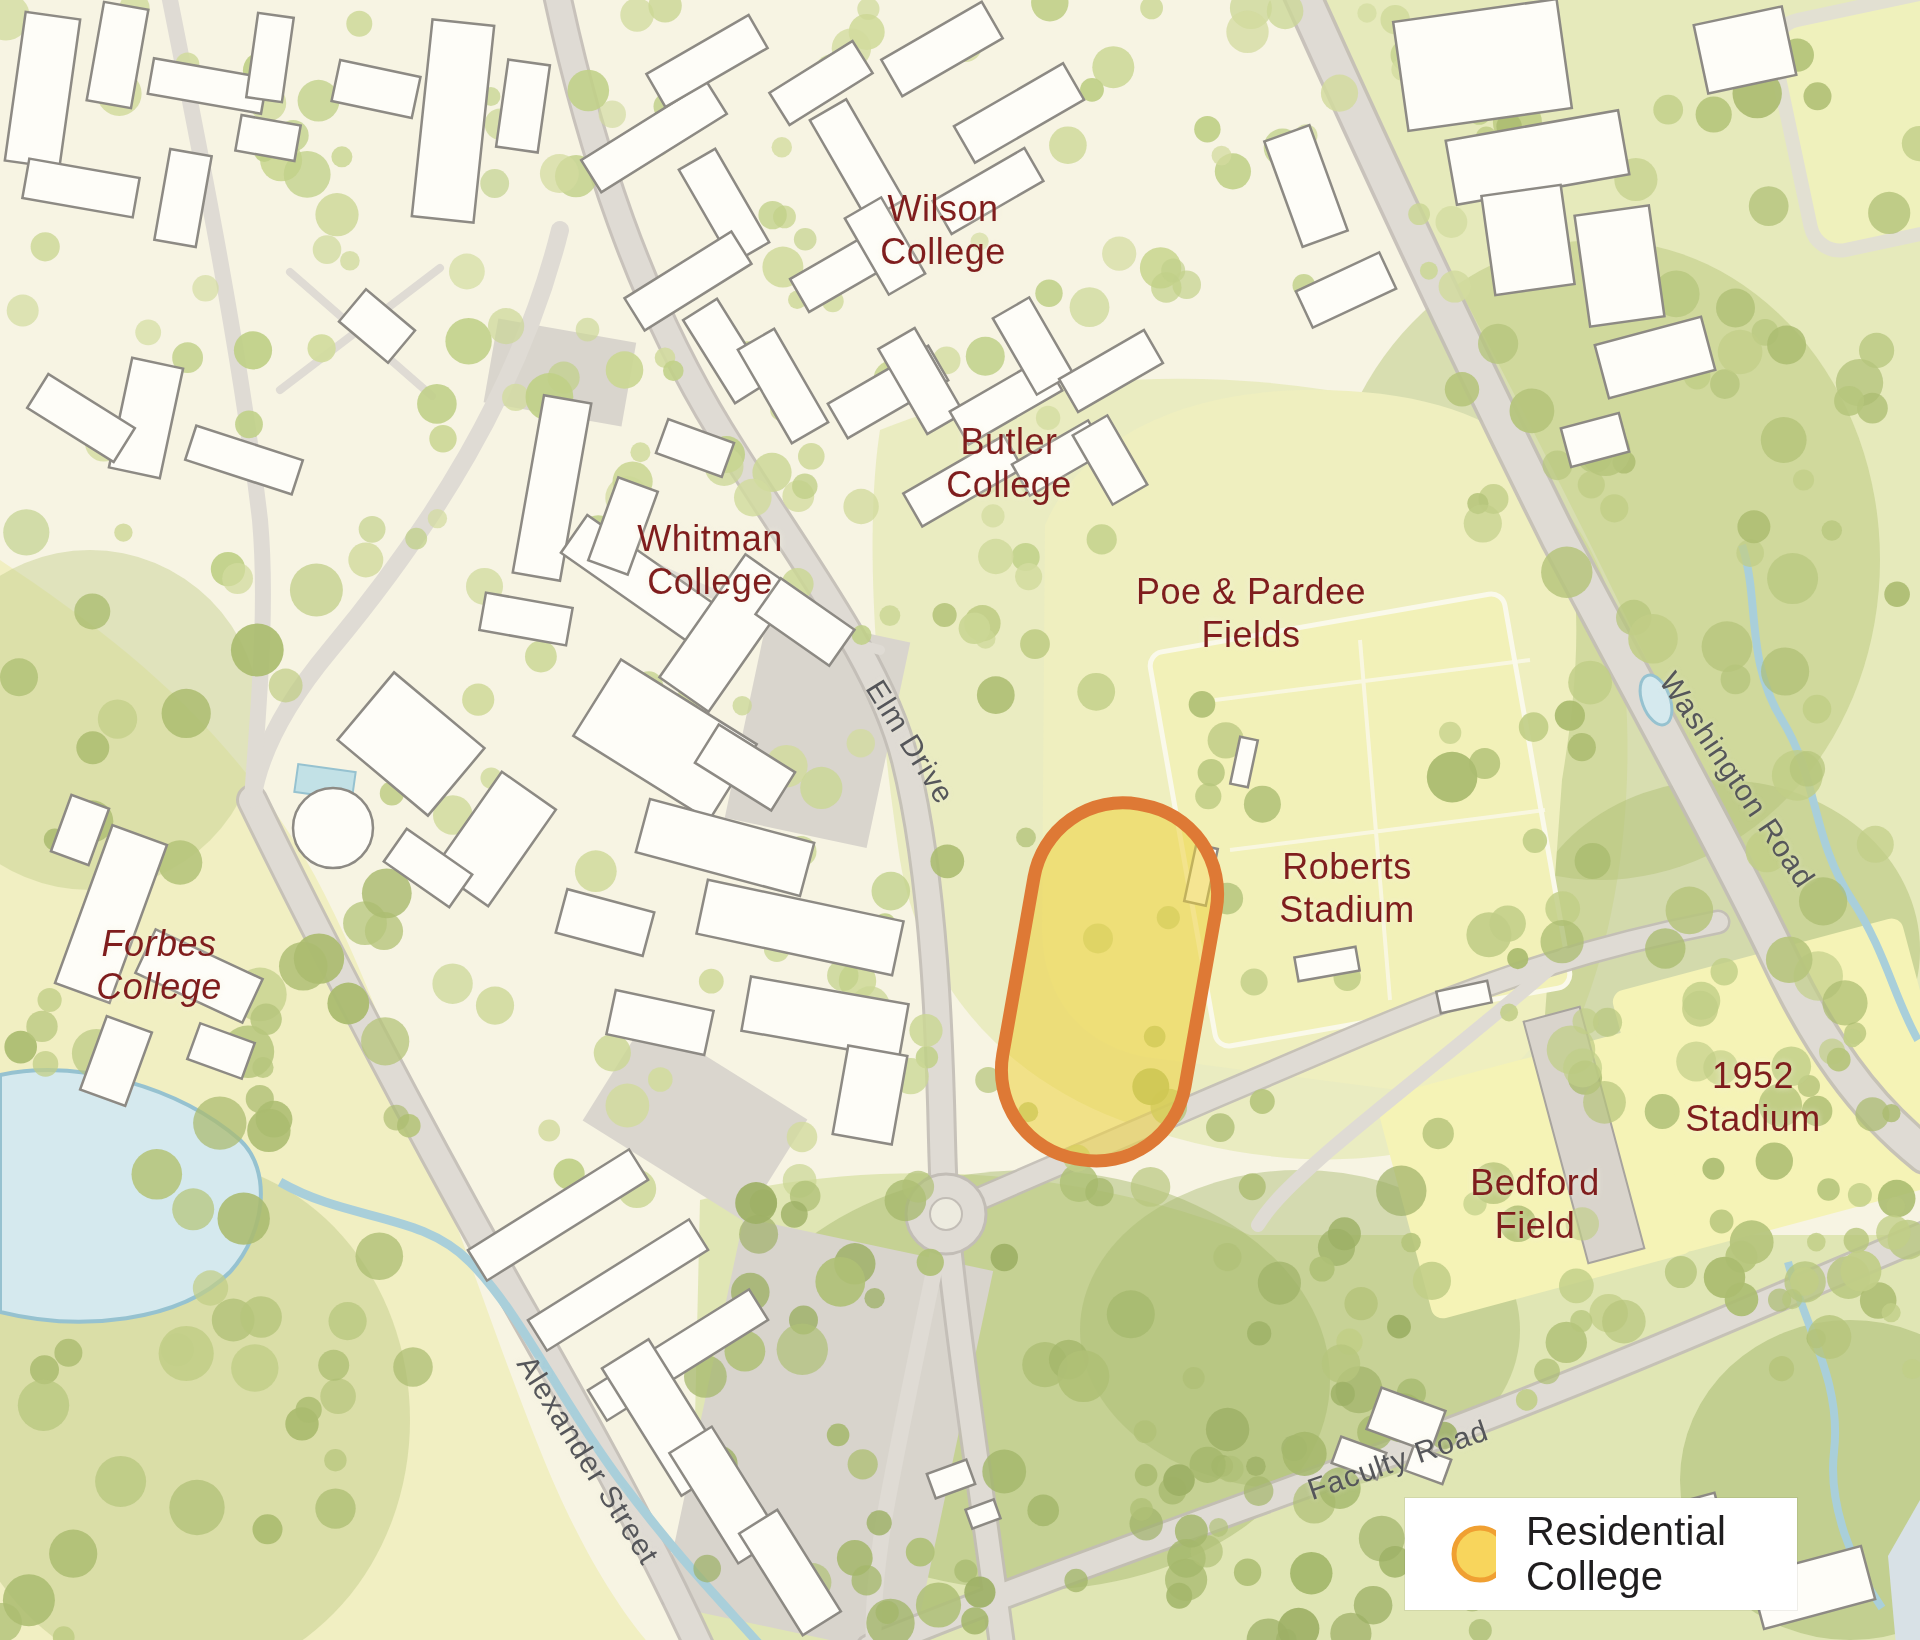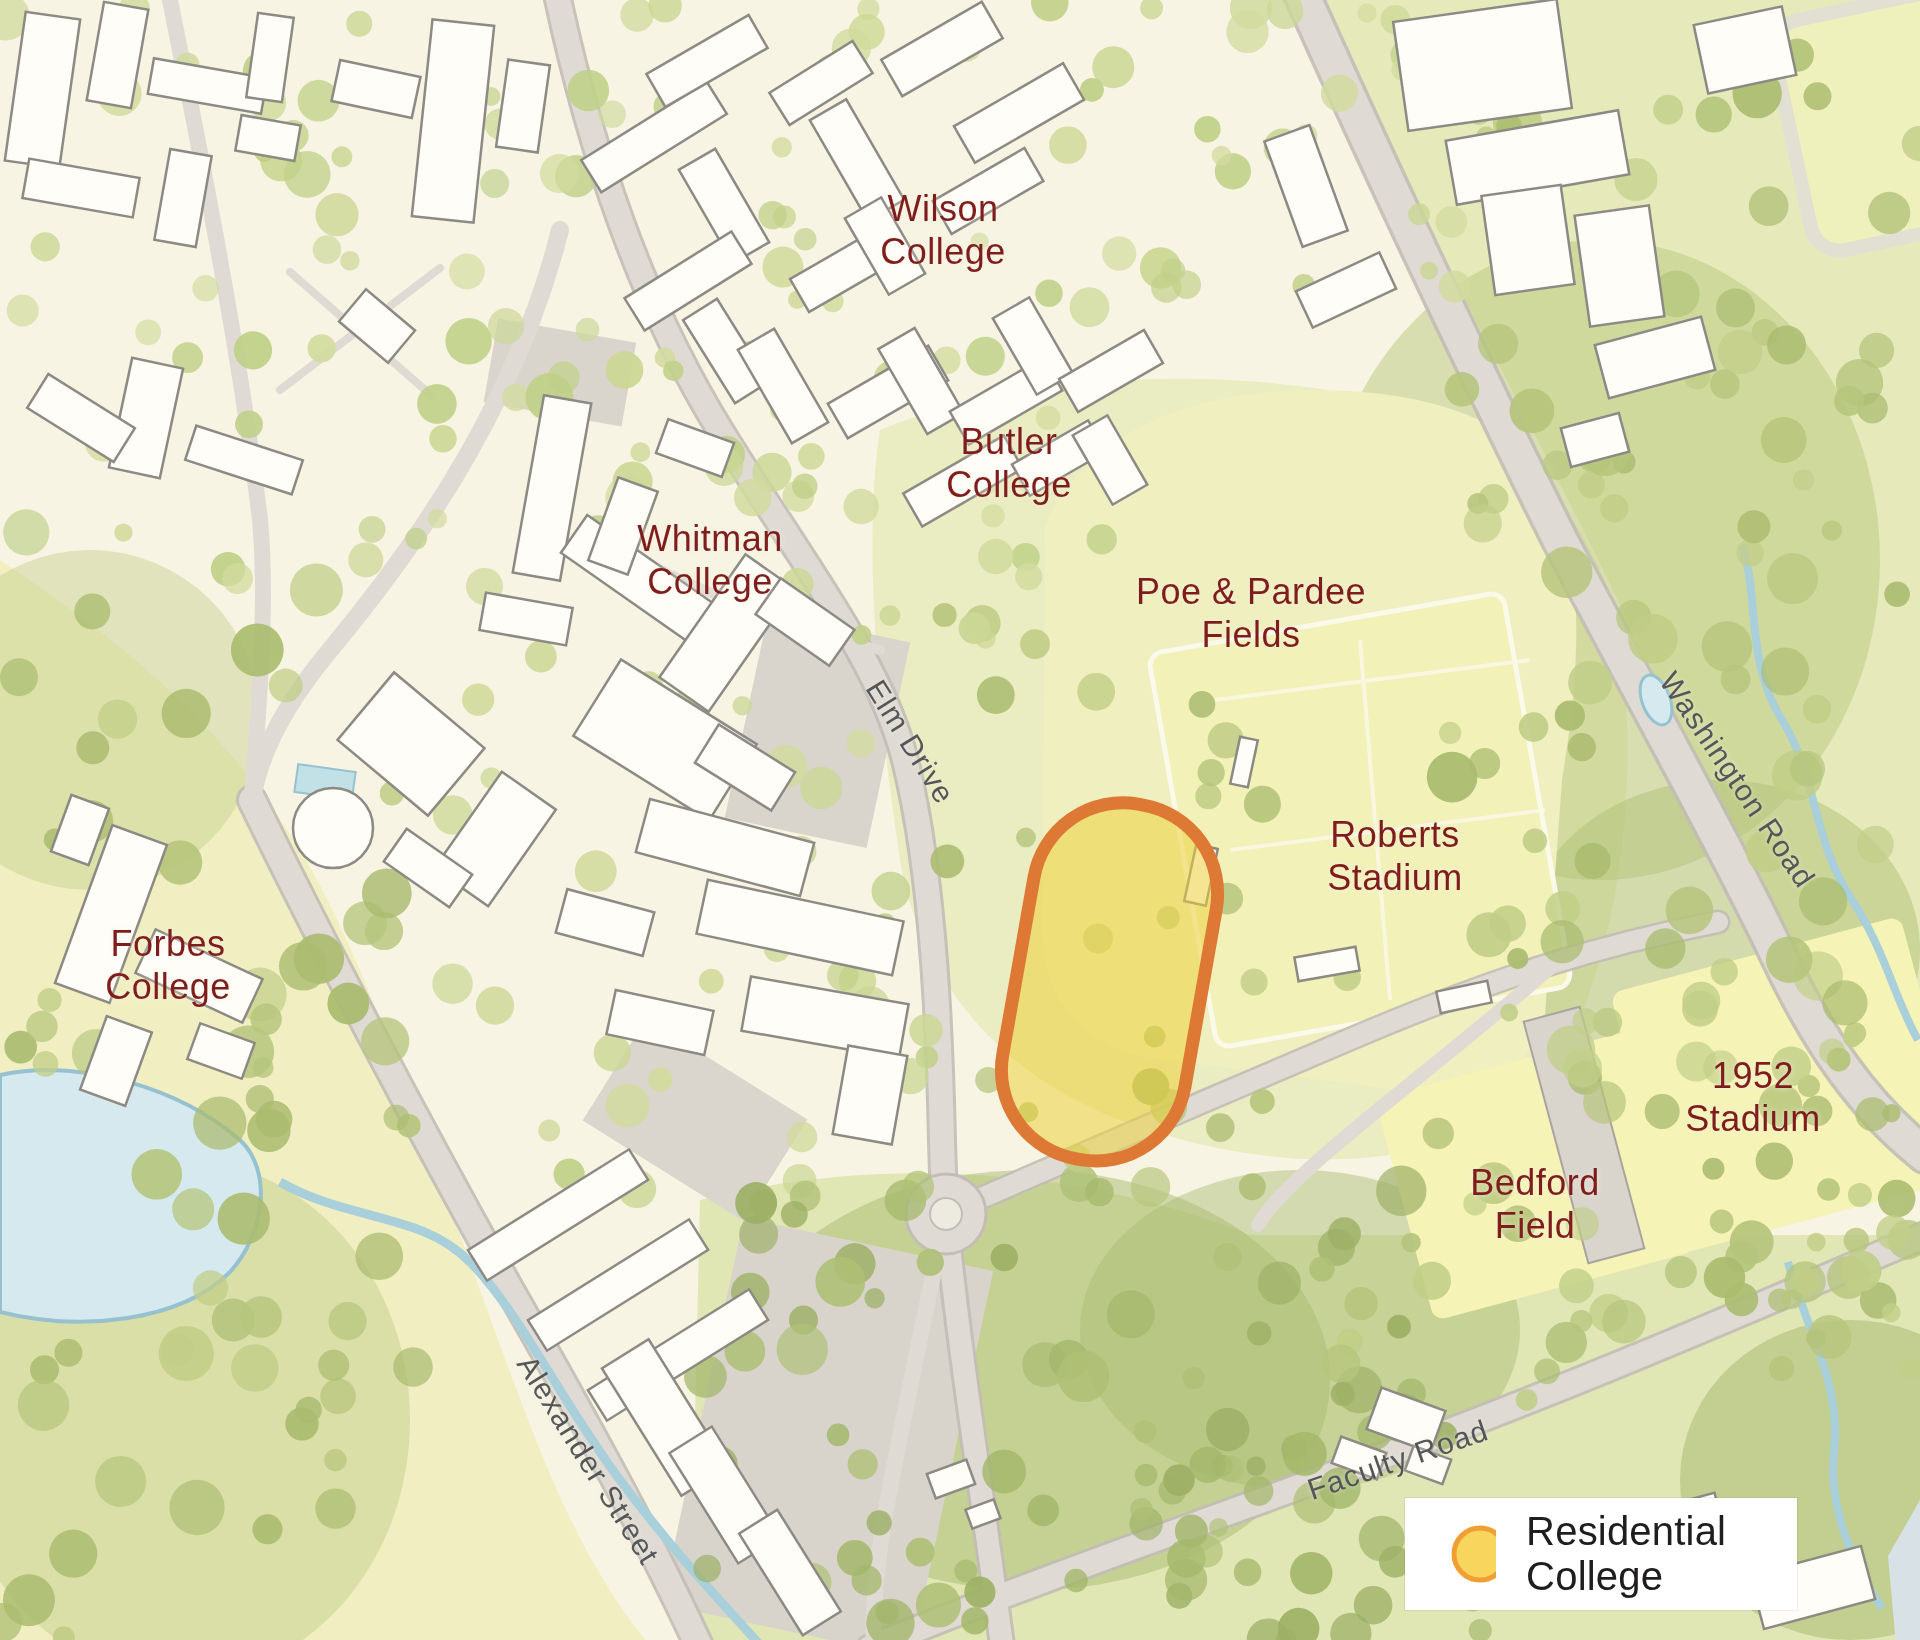--- a/index.html
+++ b/index.html
@@ -711,25 +711,25 @@
 
     <rect x="1017" y="802" width="185" height="360" rx="90" transform="rotate(10 1110 982)" fill-opacity="0.55" stroke-width="13" fill="#EDD23E" stroke="#DE7935"></rect>
   </svg>
 
   <div class="place-label" style="left:943px;top:230px;">Wilson
 College</div>
   <div class="place-label" style="left:1009px;top:463px;">Butler
 College</div>
   <div class="place-label" style="left:667px;top:560px;margin-left:43px;">Whitman
 College</div>
-  <div class="place-label" style="left:168px;top:965px;">Forbes
+  <div class="place-label" style="left:159px;top:965px;font-style:italic;">Forbes
 College</div>
   <div class="place-label" style="left:1251px;top:613px;">Poe &amp; Pardee
 Fields</div>
-  <div class="place-label" style="left:1347px;top:856px;margin-left:48px;">Roberts
+  <div class="place-label" style="left:1347px;top:888px;">Roberts
 Stadium</div>
   <div class="place-label" style="left:1753px;top:1053px;margin-top:44px;">1952
 Stadium</div>
   <div class="place-label" style="left:1535px;top:1162px;margin-top:42px;">Bedford
 Field</div>
 
   <div class="road-label" style="left:910px;top:742px;transform:translate(-50%,-50%) rotate(58deg);">Elm Drive</div>
   <div class="road-label" style="left:1737px;top:780px;transform:translate(-50%,-50%) rotate(56deg);">Washington Road</div>
   <div class="road-label" style="left:588px;top:1460px;transform:translate(-50%,-50%) rotate(58deg);">Alexander Street</div>
   <div class="road-label" style="left:1398px;top:1460px;transform:translate(-50%,-50%) rotate(-19deg);">Faculty Road</div>

